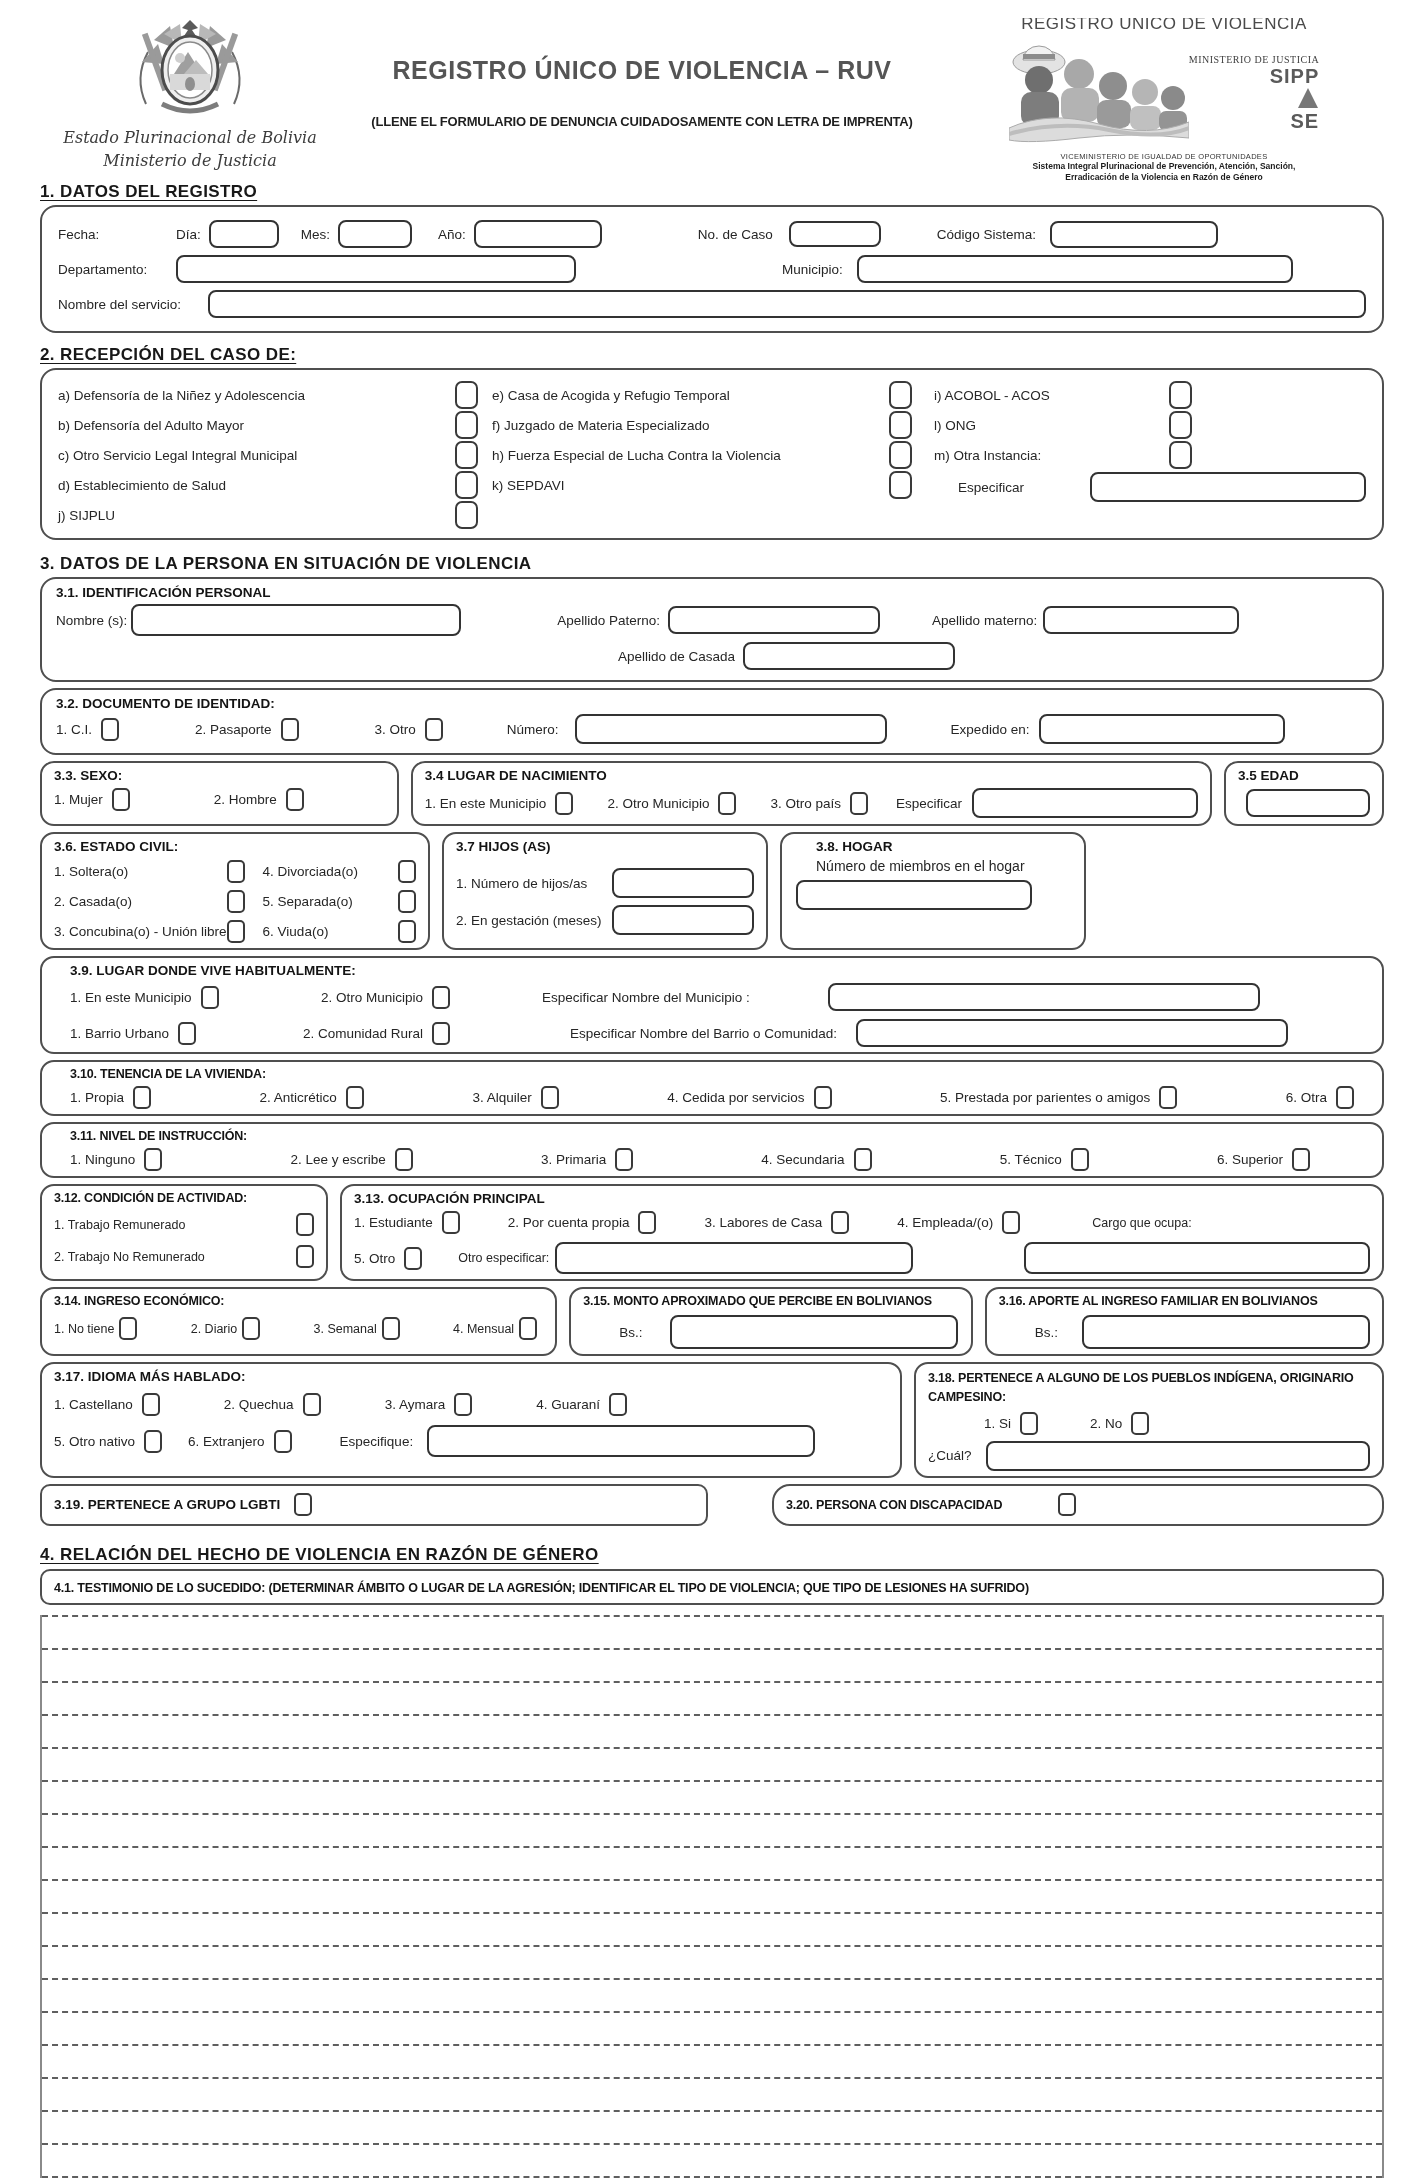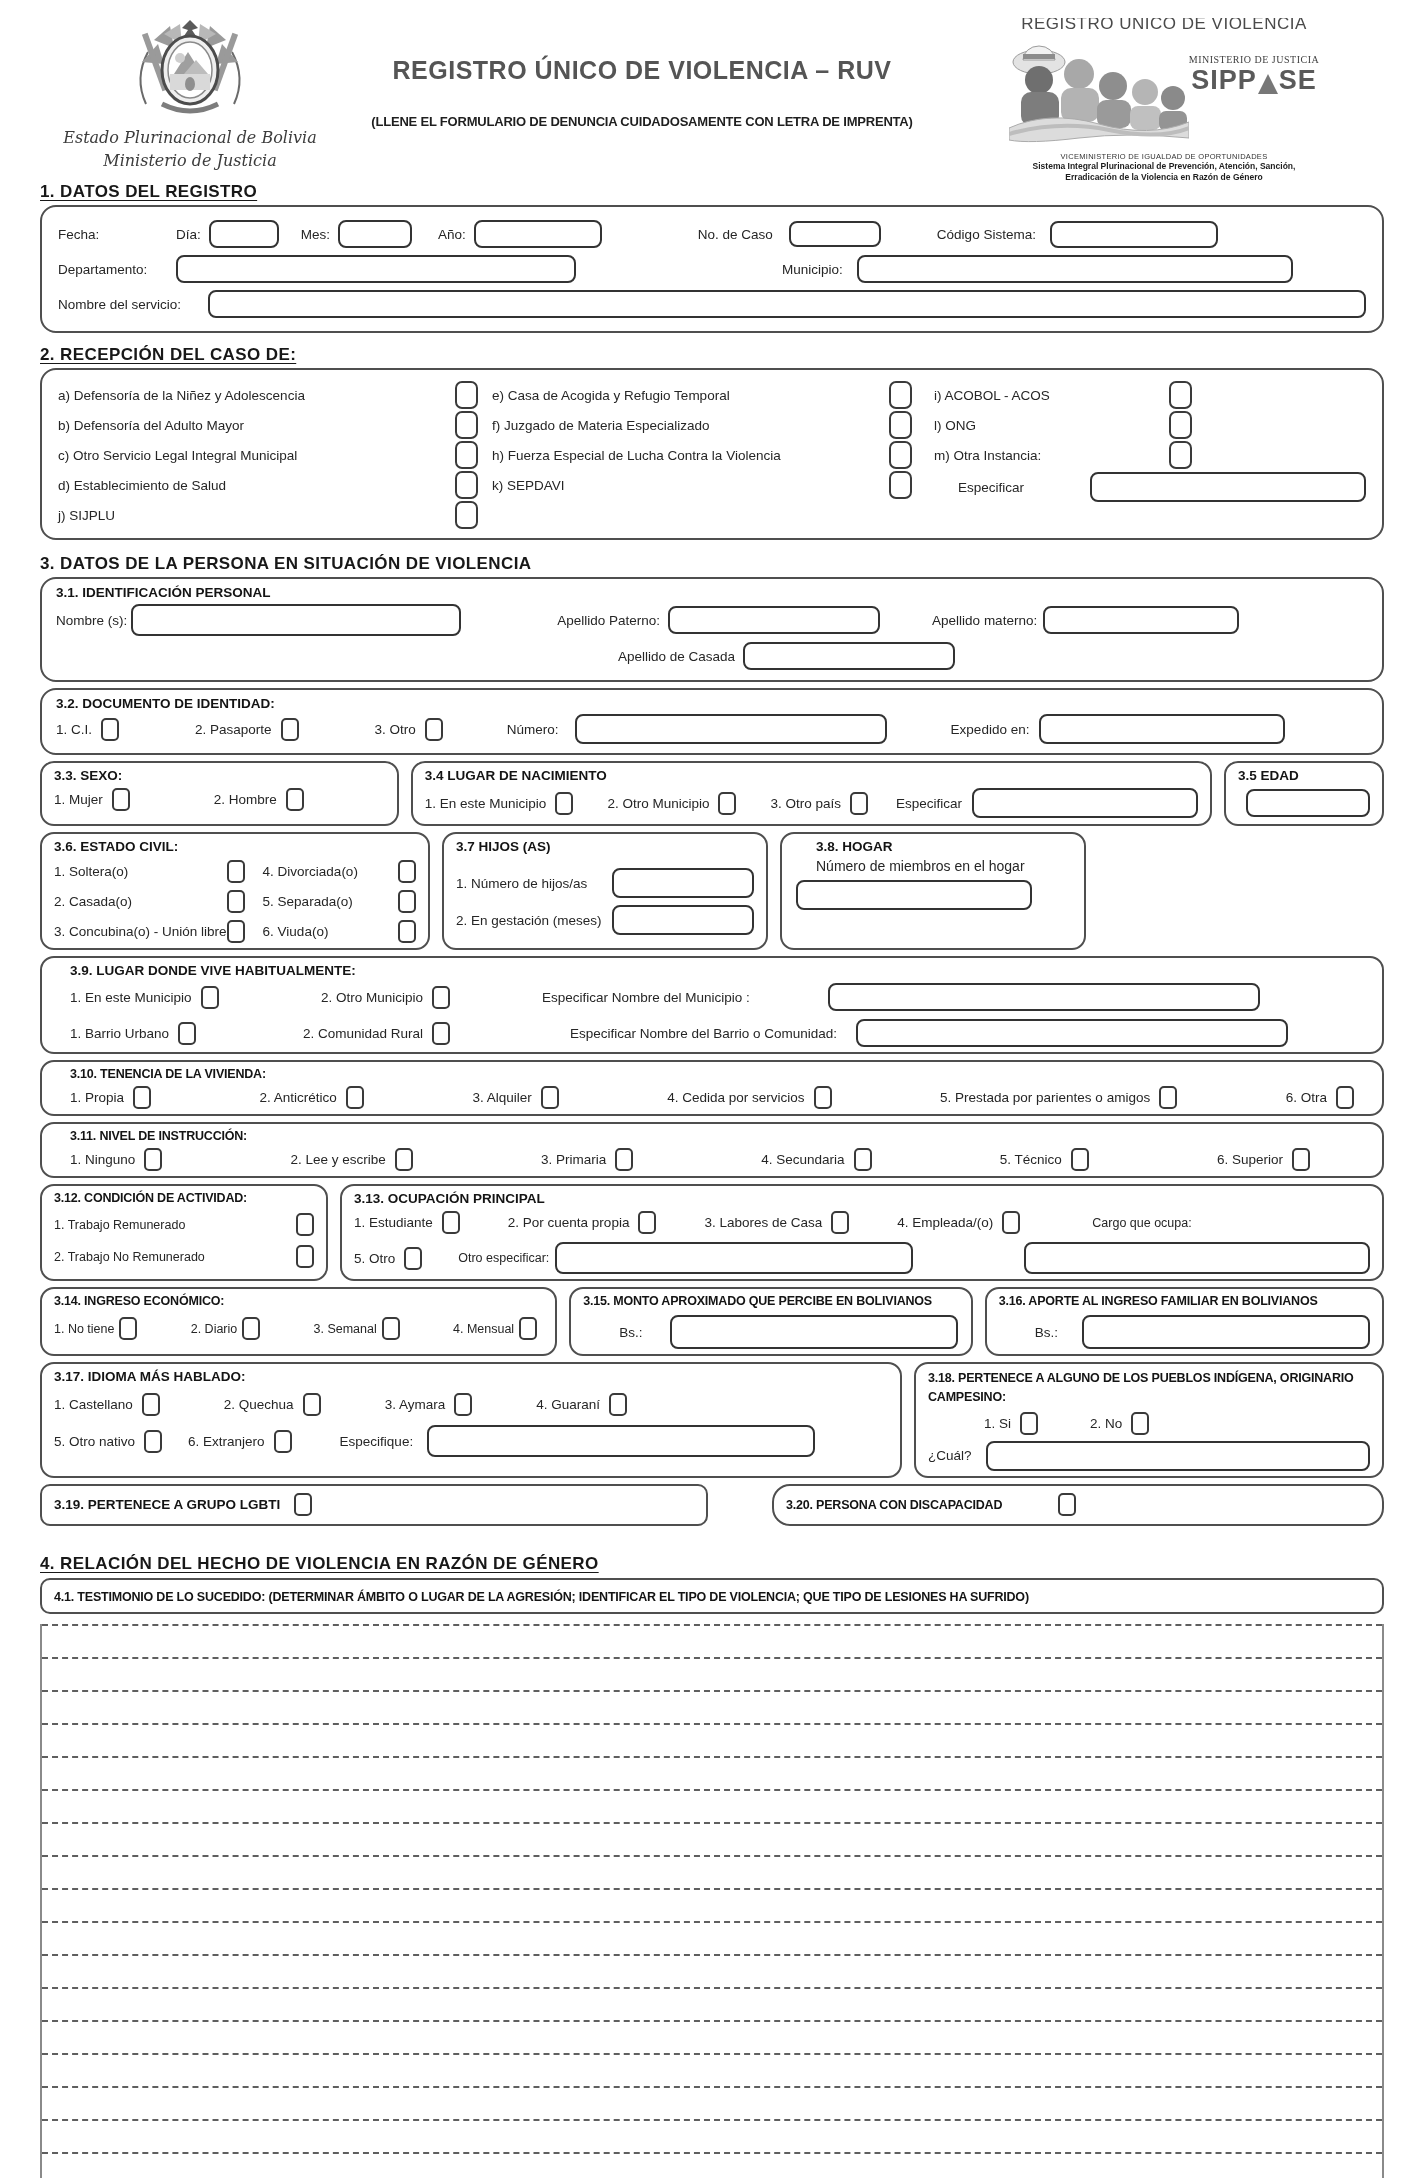--- a/index.html
+++ b/index.html
@@ -14,21 +14,21 @@
   .script-text { font-family:"DejaVu Serif", serif; font-style:italic; font-size:16px; color:#3c3c3c; line-height:1.45; }
   .header-center { flex:1; text-align:center; padding-top:42px; }
   .main-title { font-size:25px; font-weight:bold; color:#555; letter-spacing:.5px; }
   .main-subtitle { margin-top:29px; font-size:13px; font-weight:bold; color:#1f1f1f; letter-spacing:-0.2px; }
   .header-right { width:440px; text-align:center; }
   .ruv-top { font-size:17px; font-weight:normal; color:#4a4a4a; letter-spacing:.5px;
              clip-path: inset(4px 0 0 0); }
   .logo-block { display:flex; justify-content:center; align-items:flex-start; margin-top:6px; }
   .logo-text { padding-top:14px; }
   .ministry { font-size:10px; color:#3f3f3f; letter-spacing:.5px; font-family:"Liberation Serif", serif; }
-  .sippase { font-size:27px; font-weight:bold; color:#5a5a5a; letter-spacing:1px; display:flex; align-items:flex-end; justify-content:center; }
+  .sippase { font-size:20px; font-weight:bold; color:#5a5a5a; letter-spacing:1px; display:flex; align-items:flex-end; justify-content:center;flex-direction:column; }
   .sippase .tri { width:0; height:0; border-left:10px solid transparent; border-right:10px solid transparent;
                   border-bottom:20px solid #777; margin:0 1px 2px 1px; }
   .vice-line { font-size:7.5px; color:#333; margin-top:4px; letter-spacing:.3px; }
   .system-line { font-size:8.5px; font-weight:bold; color:#1d1d1d; line-height:1.35; }
 
   
   .sec-title { font-size:17px; font-weight:bold; color:#181818; letter-spacing:.4px; margin:10px 0 3px 0; }
   .sec-title.u { text-decoration:underline; text-underline-offset:3px; }
   .box { border:2px solid #4f4f4f; border-radius:16px; background:#fff; padding:6px 14px; }
   .field { border:2.5px solid #333; border-radius:8px; background:#fff; height:28px; font:inherit; padding:0 8px; }
@@ -639,21 +639,21 @@
         <span class="cb" style="margin-left:14px"></span>
       </div>
       <div class="sbox" style="flex:1; border-radius:18px; display:flex; align-items:center; height:42px">
         <span class="hdr cond">3.20.  PERSONA CON DISCAPACIDAD</span>
         <span class="cb" style="margin-left:56px"></span>
       </div>
     </div>
   </section>
 
   <section>
-    <div class="sec-title u" style="margin-top:28px">4. RELACIÓN DEL HECHO DE VIOLENCIA EN RAZÓN DE GÉNERO</div>
+    <div class="sec-title u" style="margin-top:19px">4. RELACIÓN DEL HECHO DE VIOLENCIA EN RAZÓN DE GÉNERO</div>
     <div class="sbox" style="border-radius:10px; padding:7px 12px; margin-top:4px">
       <span class="hdr cond">4.1. TESTIMONIO DE LO SUCEDIDO:  (DETERMINAR ÁMBITO O LUGAR DE LA AGRESIÓN; IDENTIFICAR EL TIPO DE VIOLENCIA; QUE TIPO DE LESIONES  HA SUFRIDO)</span>
     </div>
     <div class="testimony-lines">
 
     <div class="testimony-line"></div>
         <div class="testimony-line"></div>
         <div class="testimony-line"></div>
         <div class="testimony-line"></div>
         <div class="testimony-line"></div>

